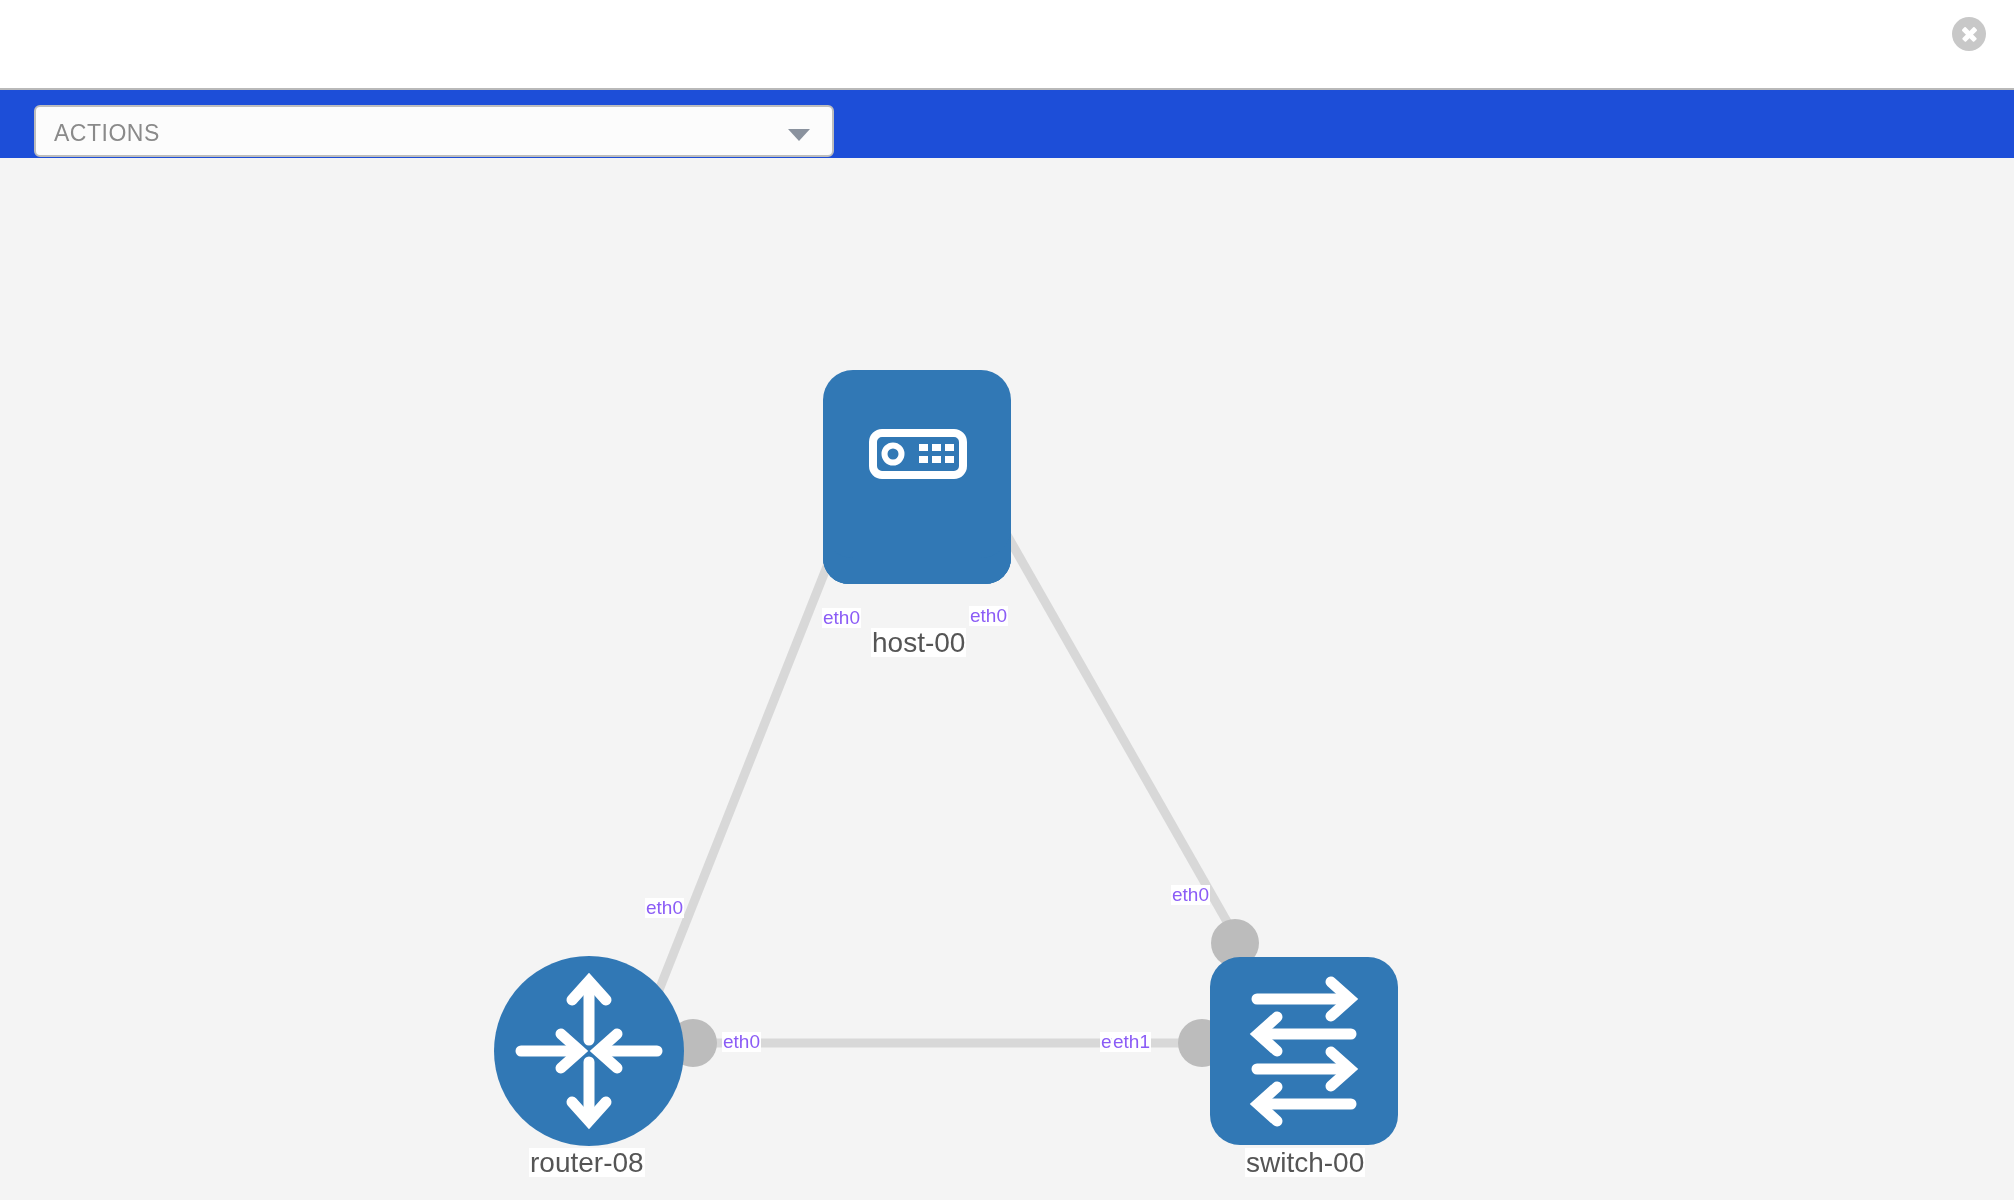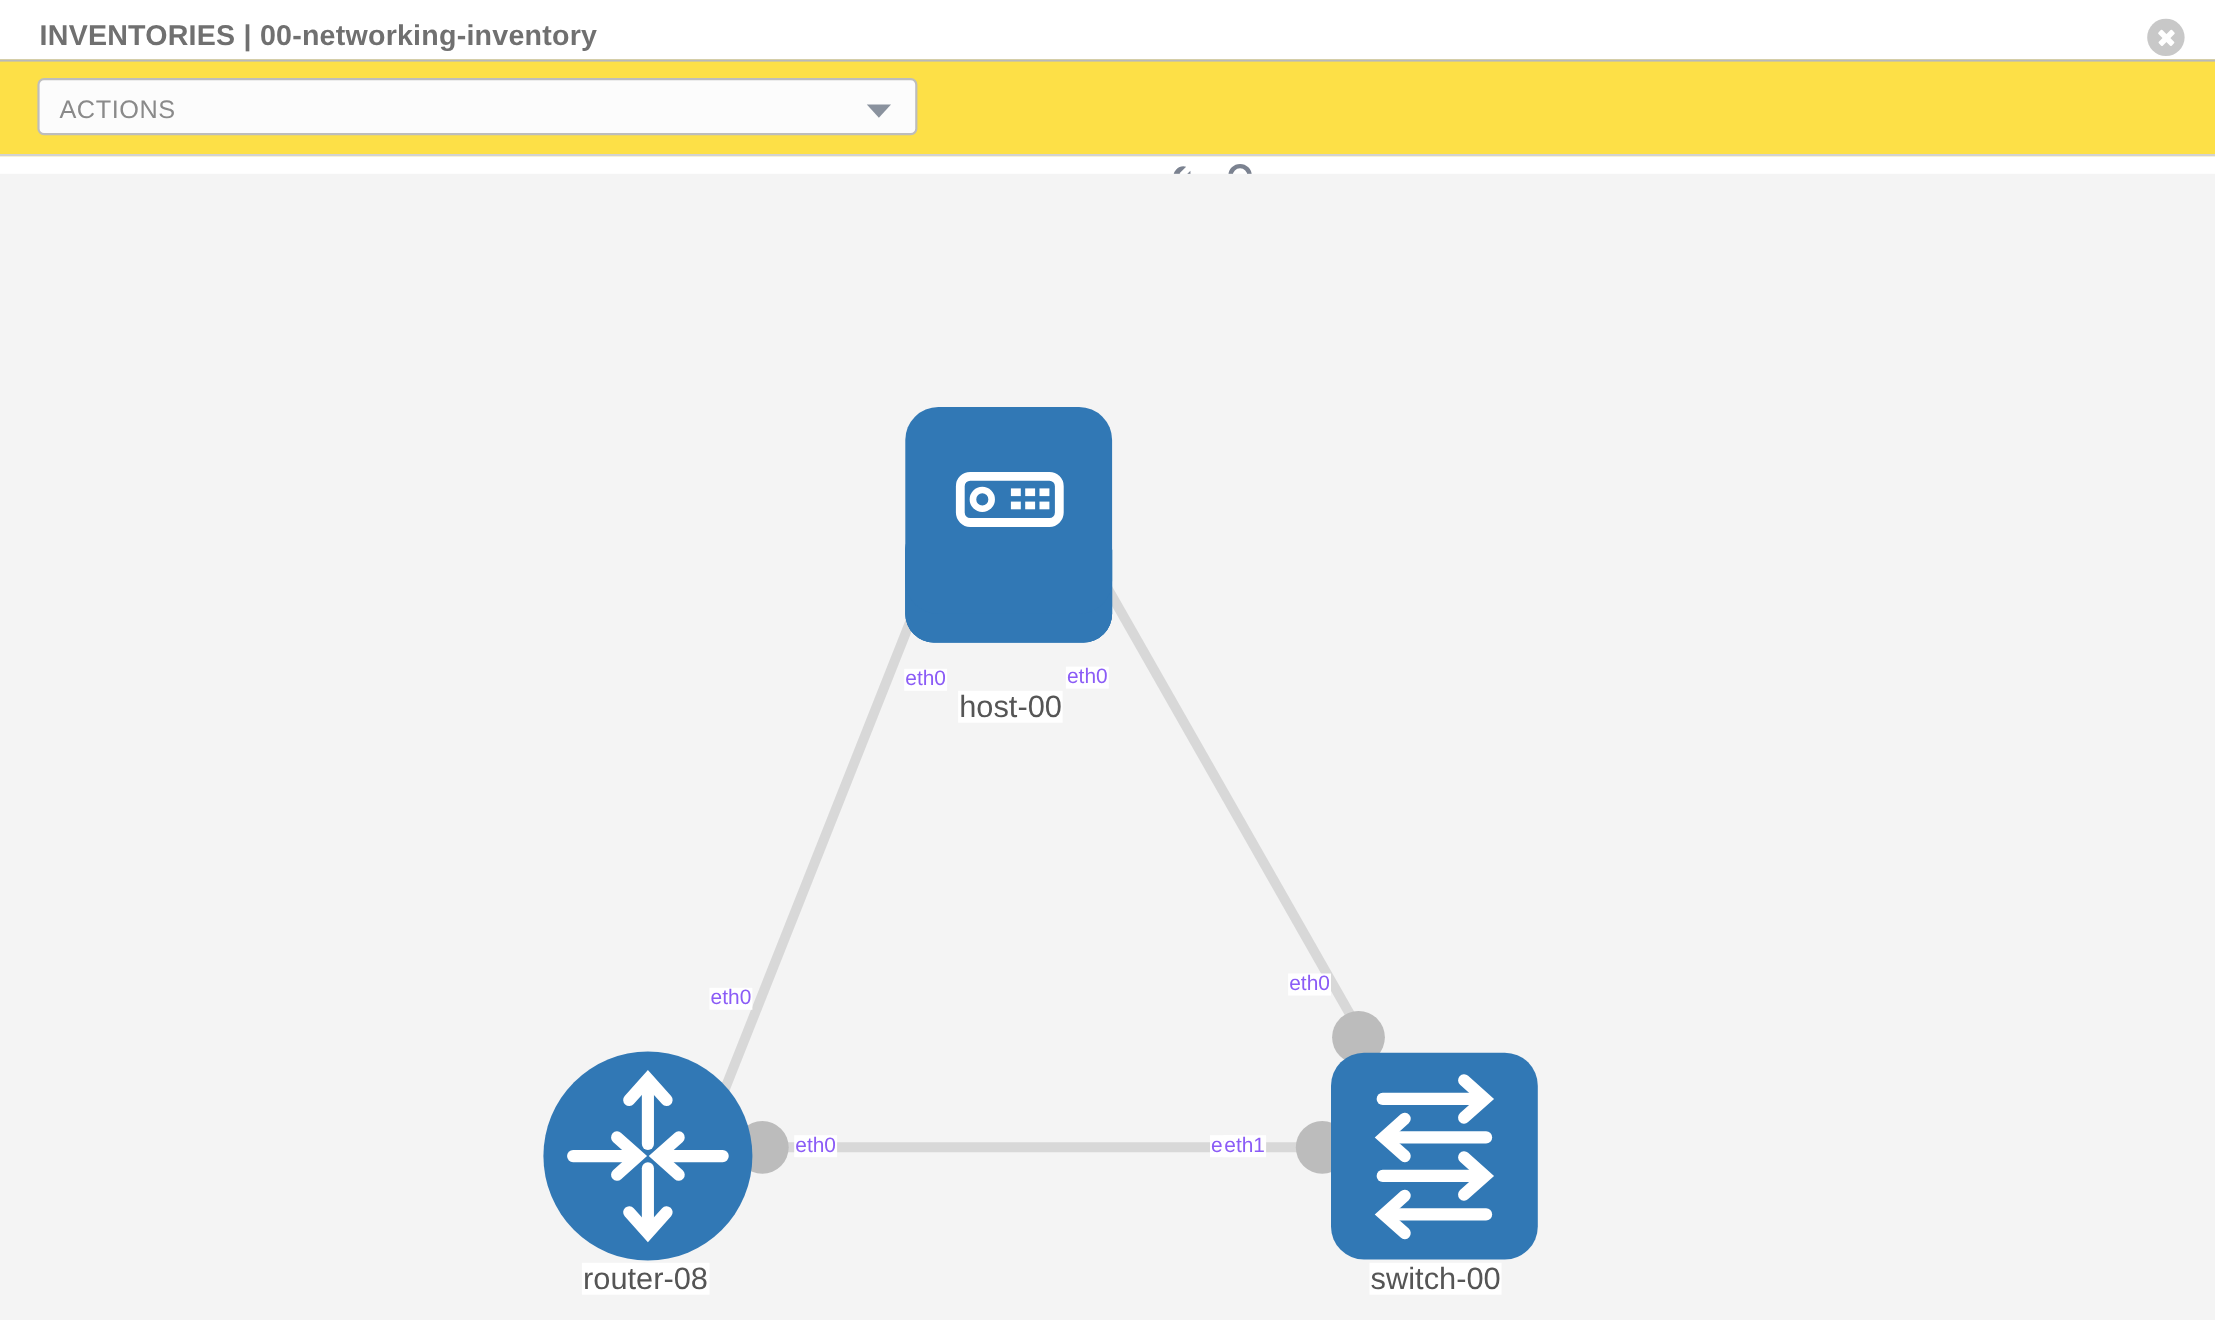--- a/index.html
+++ b/index.html
@@ -56,24 +56,24 @@
     border-radius: 1px;
     margin-left: -8.5px;
     margin-top: -2.25px;
   }
   .close-btn::before { transform: rotate(45deg); }
   .close-btn::after  { transform: rotate(-45deg); }
 
   
   .toolbar {
     position: absolute;
-    top: 54px; left: 0;
+    top: 88px; left: 0;
     width: 2014px;
     height: 88px;
-    background: #fde047;
+    background: #1d4ed8;
     border-top: 2px solid #b9b9b9;
     border-bottom: 2px solid #d2d2d2;
     box-sizing: border-box;
   }
   .actions-select {
     position: absolute;
     left: 34px;
     top: 15px;
     width: 800px;
     height: 52px;
@@ -162,21 +162,20 @@
     background: #ffffff;
     white-space: nowrap;
     line-height: 1.05;
     padding: 0 1px;
   }
 </style>
 </head>
 <body>
 
 <div class="header">
-  <div class="header-title">INVENTORIES | 00-networking-inventory</div>
   <div class="close-btn"></div>
 </div>
 
 <div class="toolbar">
 
   <div class="actions-select">
     <span class="actions-label">ACTIONS</span>
     <span class="caret"></span>
   </div>
 

